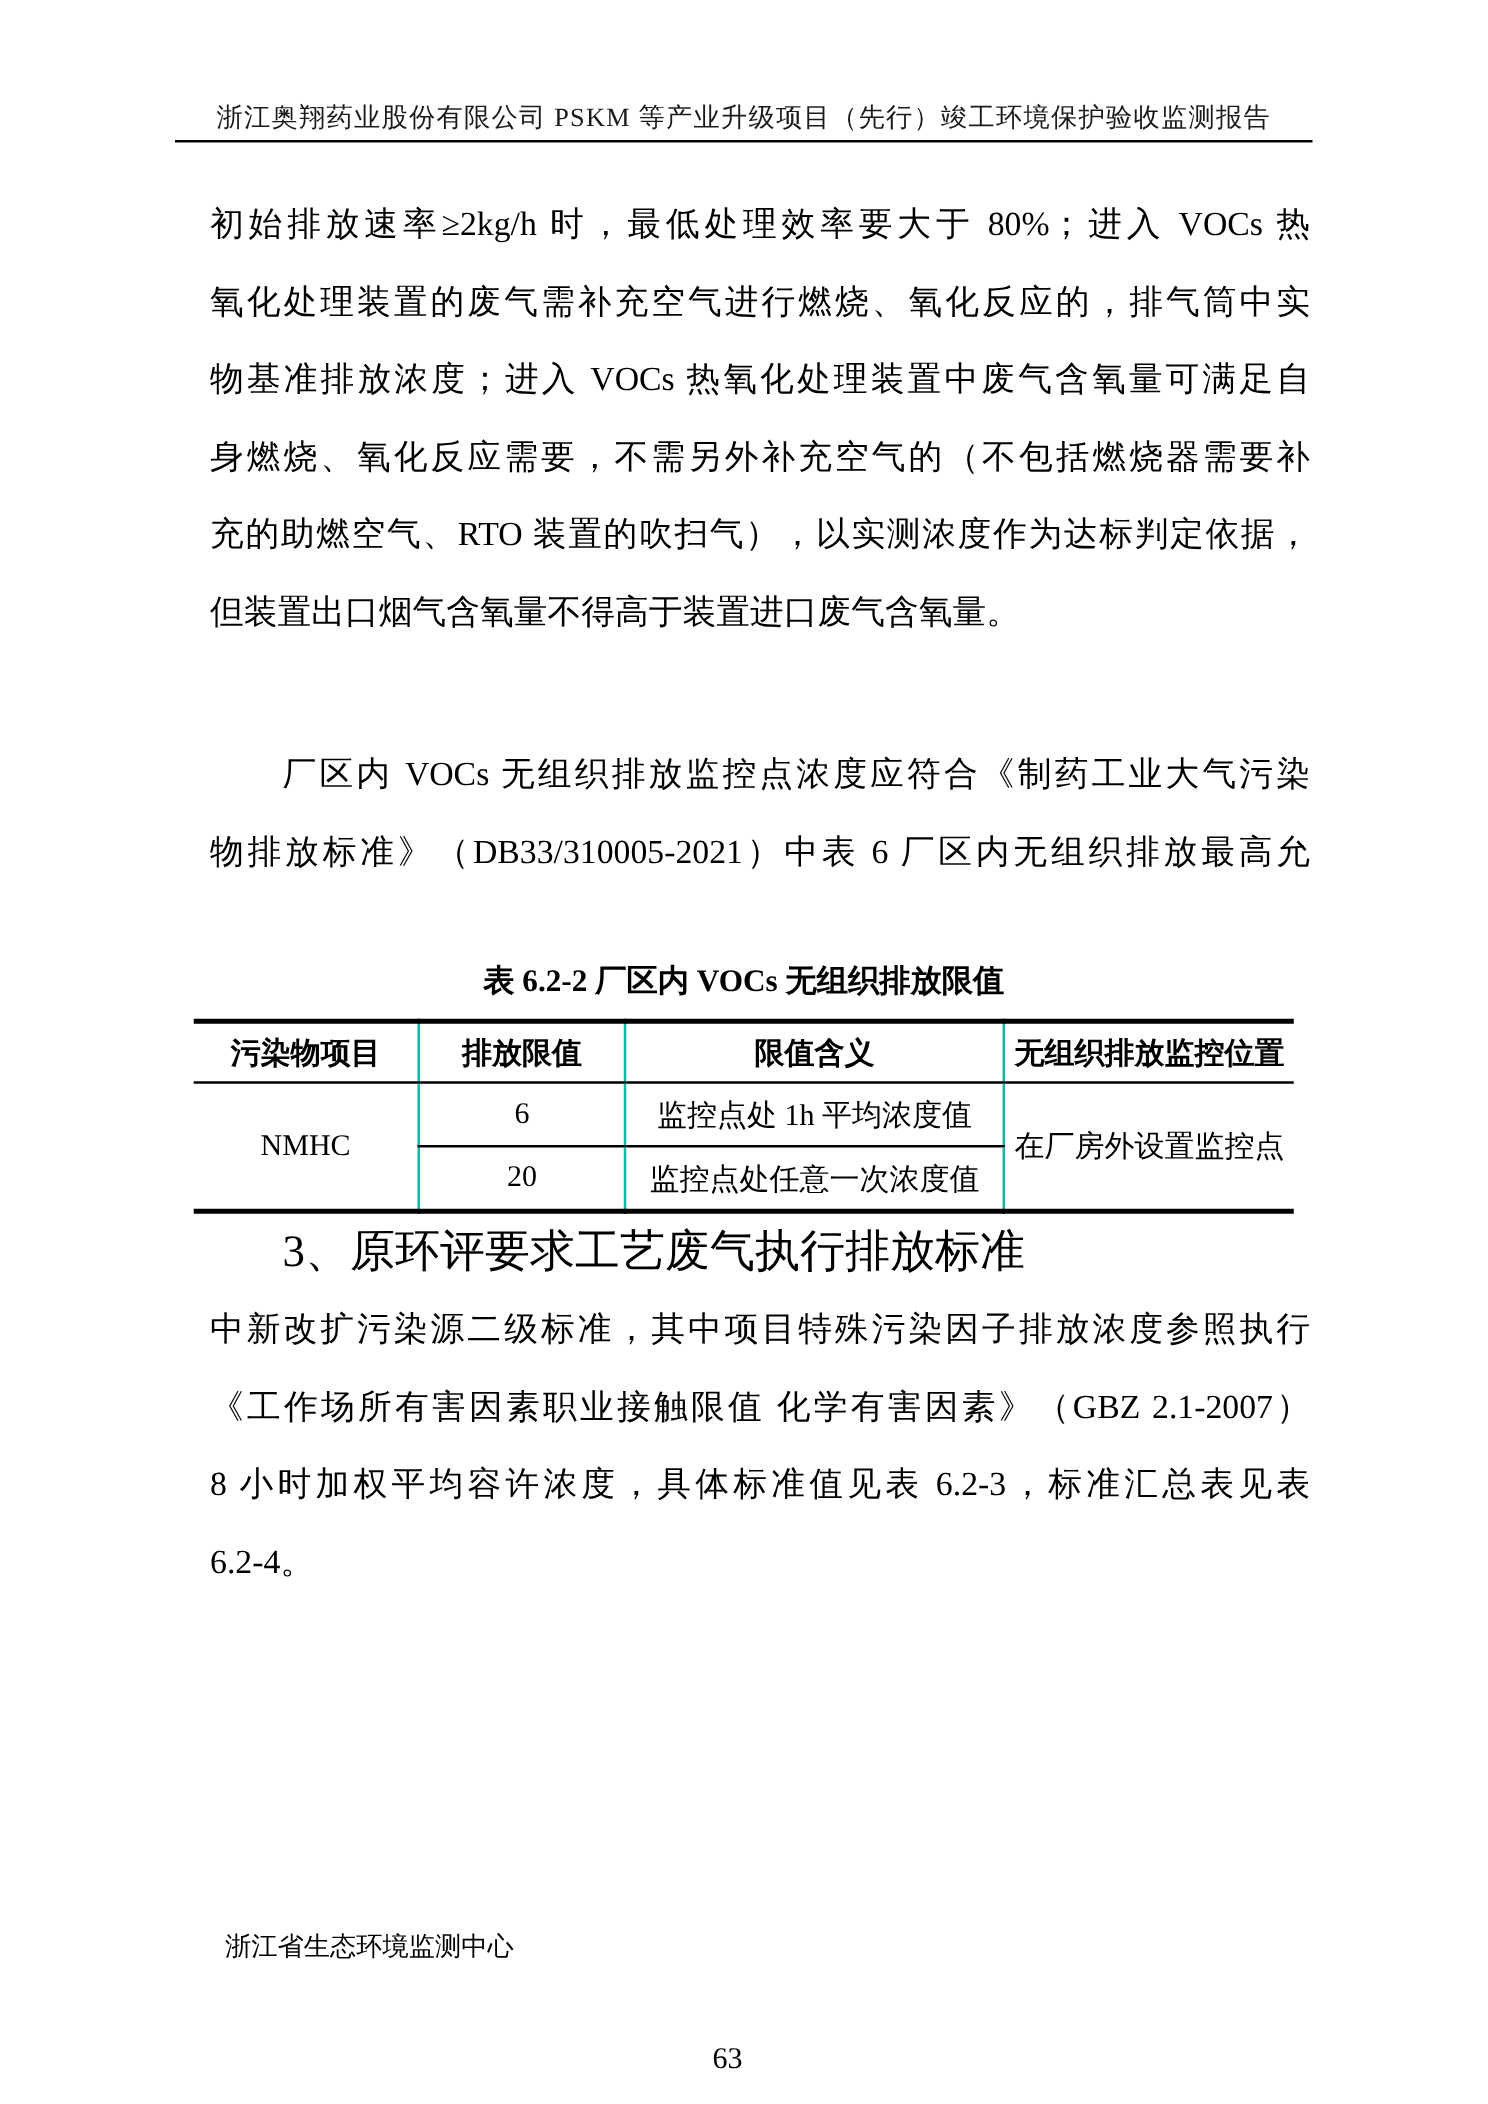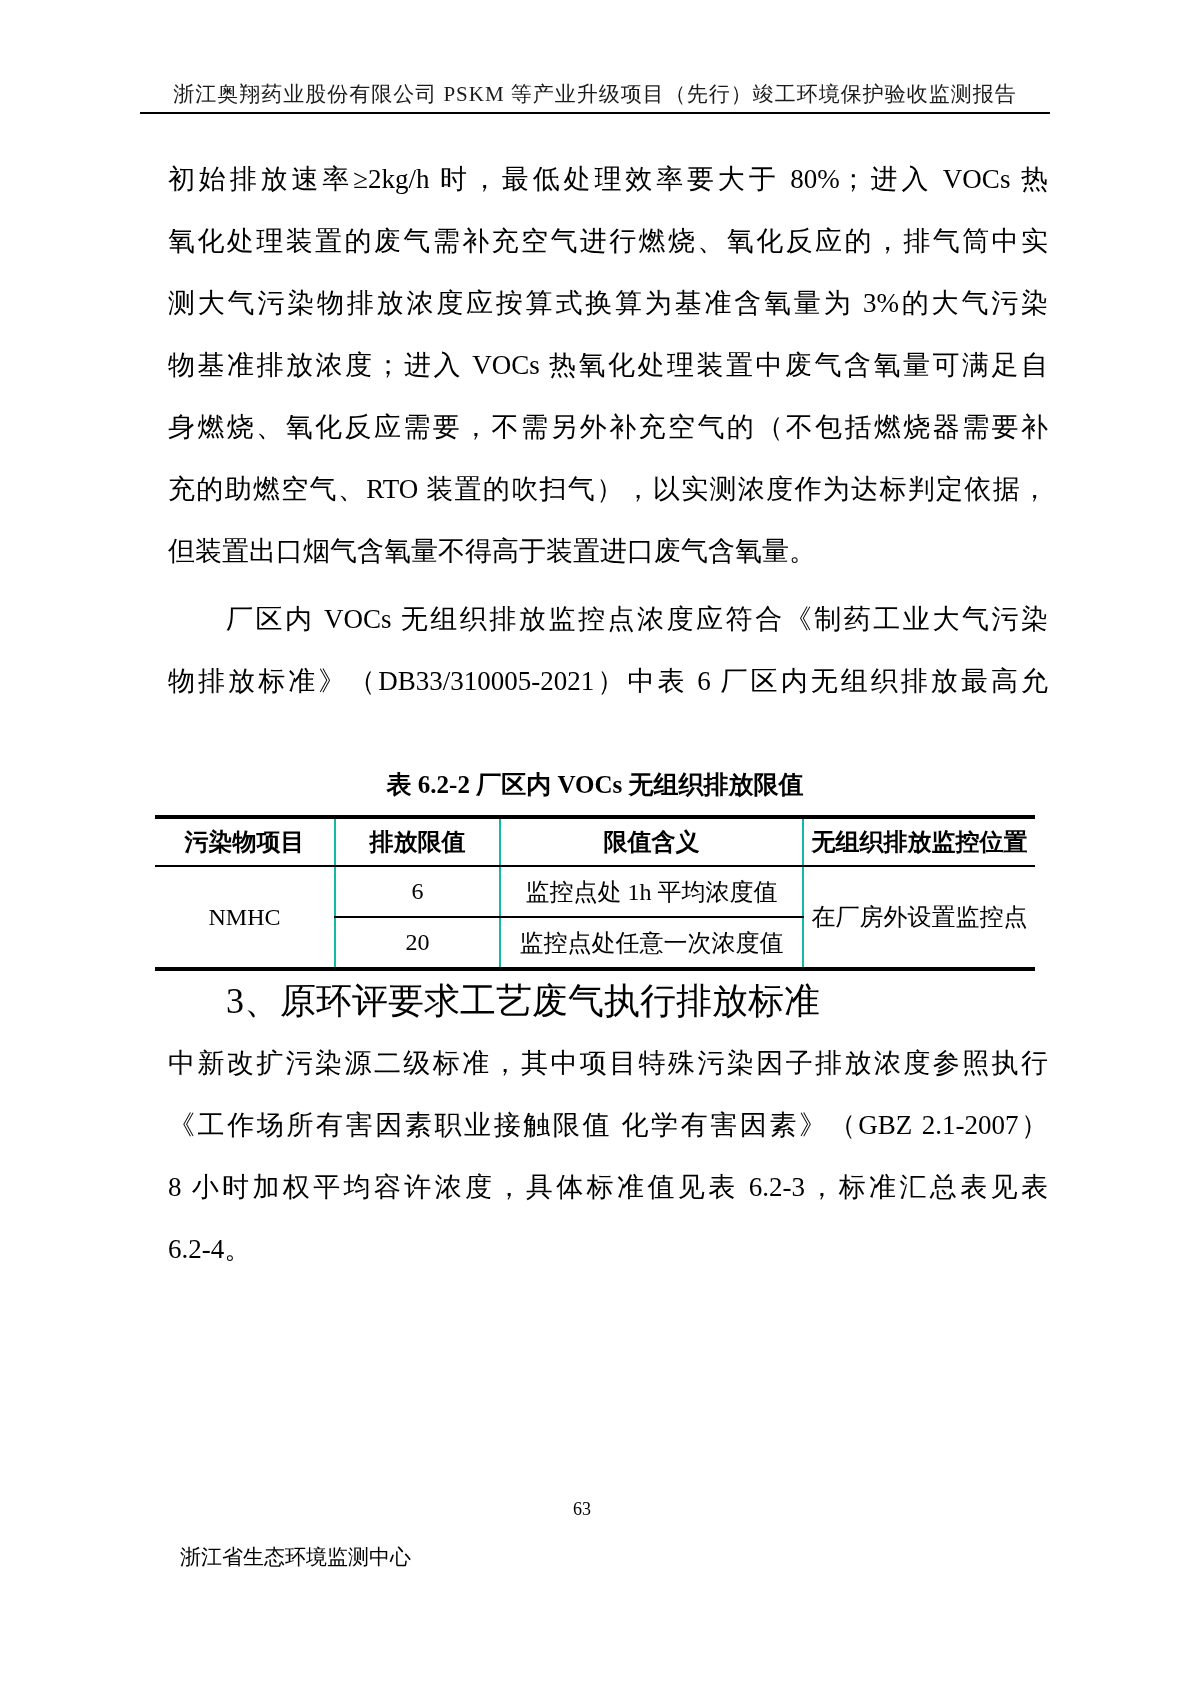--- a/index.html
+++ b/index.html
@@ -83,38 +83,37 @@
   .bl { border-left: 2px solid #14b8a6; }
   .bb { border-bottom: 2px solid #000; }
   
   .footer-org {
     position: absolute;
     top: 1543px; left: 180px;
     font-size: 21px;
   }
   .footer-page {
     position: absolute;
-    top: 1499px; left: 552px;
+    top: 1634px; left: 552px;
     width: 60px;
     text-align: center;
-    font-size: 18px;
+    font-size: 24px;
   }
 </style>
 </head>
 <body>
 
 <div class="page">
 
   <div class="header-title">浙江奥翔药业股份有限公司 PSKM 等产业升级项目（先行）竣工环境保护验收监测报告</div>
   <div class="header-rule"></div>
 
   <div class="textblock" style="top:148px;">
       <div class="line">初始排放速率≥2kg/h 时，最低处理效率要大于 80%；进入 VOCs 热</div>
       <div class="line">氧化处理装置的废气需补充空气进行燃烧、氧化反应的，排气筒中实</div>
-      <div class="line">测大气污染物排放浓度应按算式换算为基准含氧量为 3%的大气污染</div>
       <div class="line">物基准排放浓度；进入 VOCs 热氧化处理装置中废气含氧量可满足自</div>
       <div class="line">身燃烧、氧化反应需要，不需另外补充空气的（不包括燃烧器需要补</div>
       <div class="line">充的助燃空气、RTO 装置的吹扫气），以实测浓度作为达标判定依据，</div>
       <div class="line last">但装置出口烟气含氧量不得高于装置进口废气含氧量。</div>
     </div>
 
   <div class="textblock" style="top:588px;">
       <div class="line indent">厂区内 VOCs 无组织排放监控点浓度应符合《制药工业大气污染</div>
       <div class="line">物排放标准》（DB33/310005-2021）中表 6 厂区内无组织排放最高允</div>
     </div>

